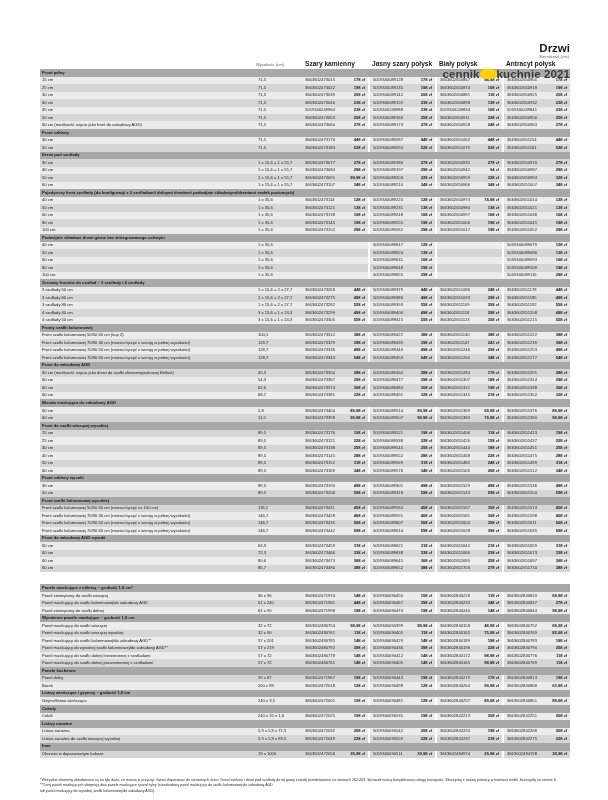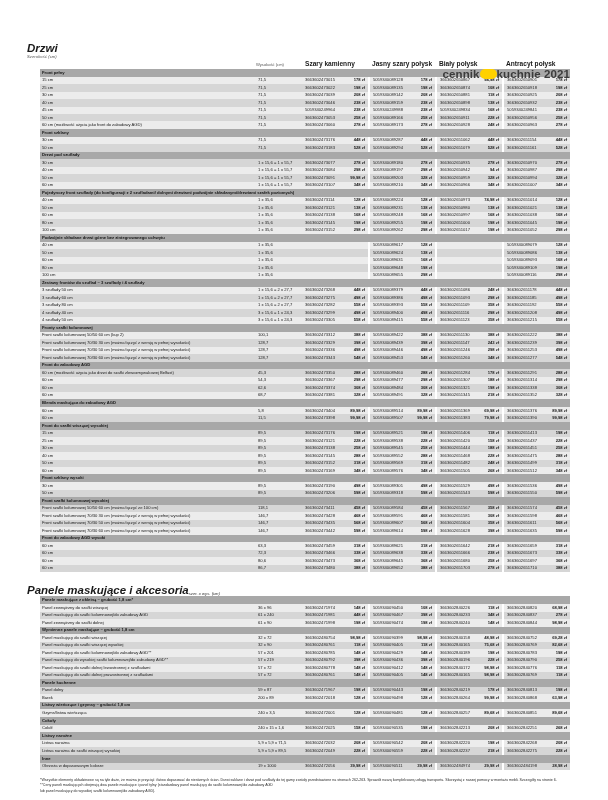--- a/index.html
+++ b/index.html
@@ -21,23 +21,22 @@
     color: #3c3c3c;
   }
   .brandbar .dot {
     width: 17px; height: 10px; border-radius: 5px;
     background: #ffd100; display: inline-block;
   }
   .brandbar .yr { color: #3c3c3c; font-weight: 700; }
 
   
   .sect-title-row {
-    display: flex; align-items: flex-end; justify-content: flex-start;
+    display: flex; align-items: flex-end; justify-content: flex-end;
     padding: 0 38px 0 27px;
-    font-style: italic;
   }
   .sect-title { font-size: 11.5px; font-weight: 700; line-height: 1.05; }
   .sect-sub { font-size: 4.1px; color: #555; letter-spacing: .1px; line-height: 1.2; margin-top: 1px;}
   .sect-unit { font-size: 4.2px; color: #333; }
 
   
   .tbl { width: 530px; margin: 0 0 0 40px; border-collapse: collapse; table-layout: fixed; }
   .tbl col.c-name  { width: 216px; }
   .tbl col.c-dim   { width: 46px; }
   .tbl col.c-ean   { width: 44px; }
@@ -807,26 +806,20 @@
               <td class="price">388 zł</td>
               <td class="ean gapL">3663602651703</td>
               <td class="price">278 zł</td>
               <td class="ean gapL">3663602651710</td>
               <td class="price">388 zł</td>
             </tr>
           </tbody>
         </table>
       </div>
       <div style="margin-top: 12px;">
-        <div class="sect-title-row">
-          <div>
-            <div class="sect-title">Panele maskujące i akcesoria</div>
-          </div>
-          <div class="sect-unit">szer. x wys. (cm)</div>
-        </div>
         <table class="tbl">
           <colgroup>
             <col class="c-name">
             <col class="c-dim">
             <col class="c-ean">
             <col class="c-price">
             <col class="c-ean">
             <col class="c-price">
             <col class="c-ean">
             <col class="c-price">

